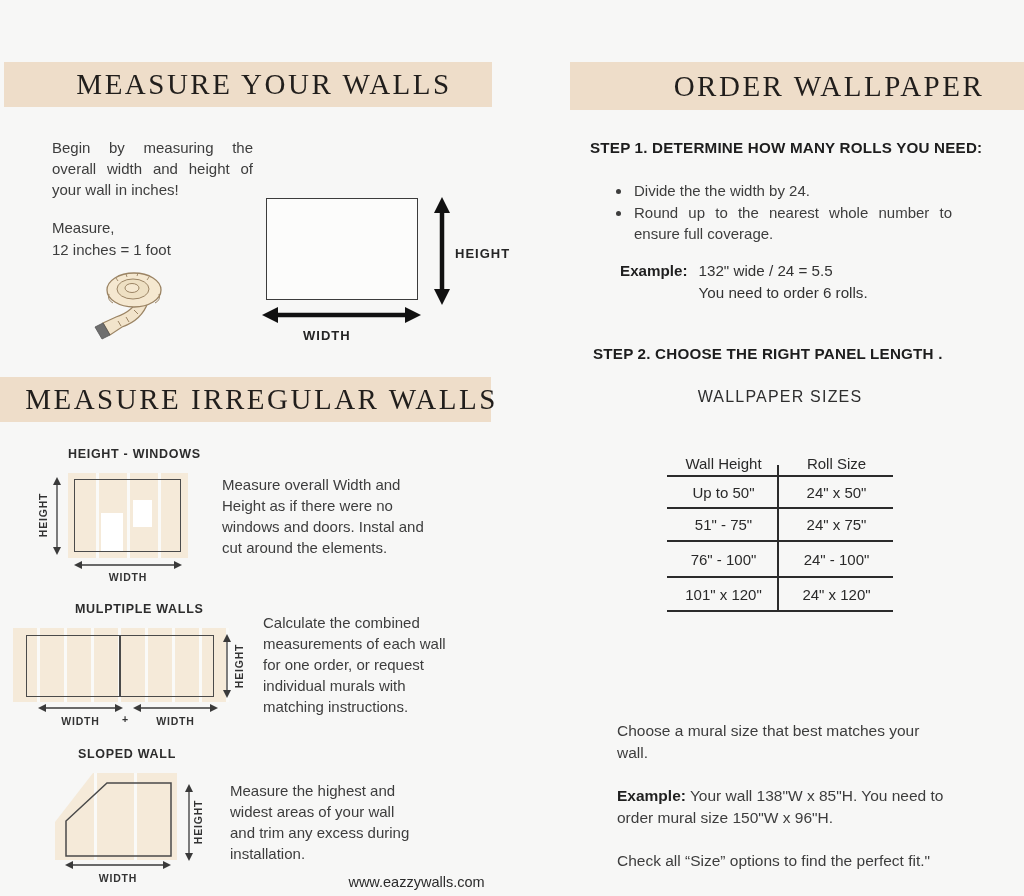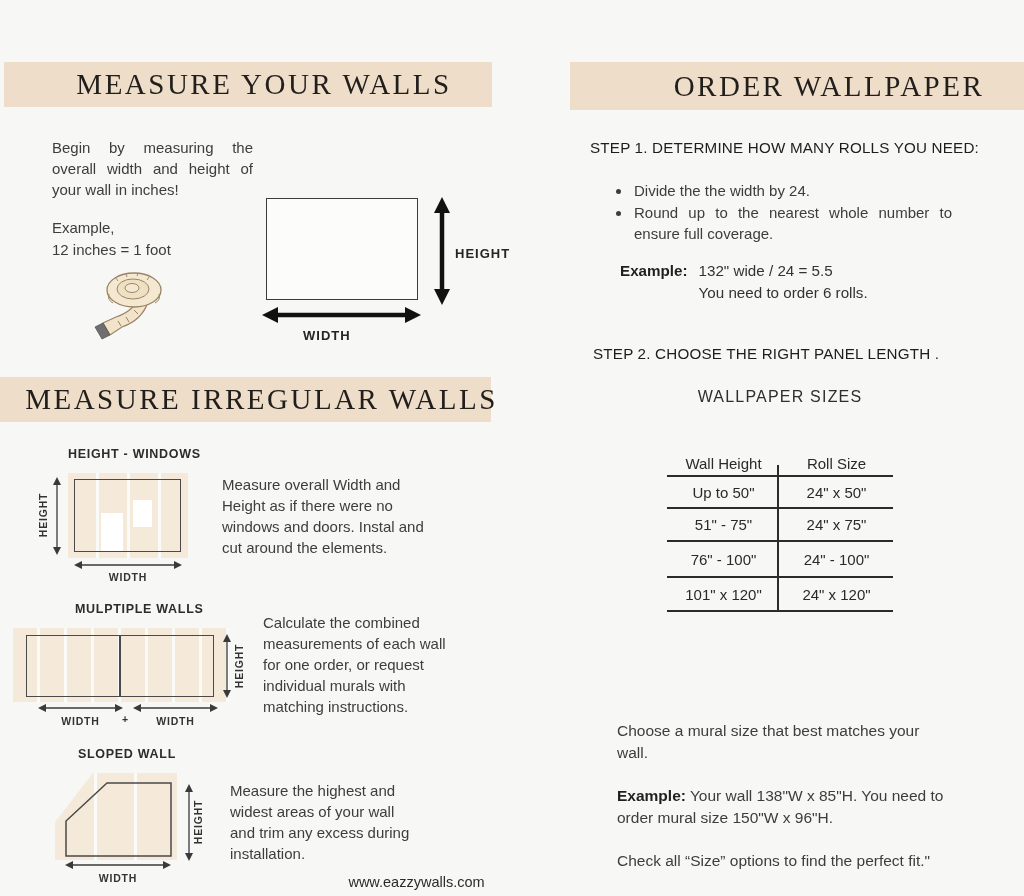--- a/index.html
+++ b/index.html
@@ -14,21 +14,21 @@
     display:flex;align-items:center;justify-content:center;padding-left:32px;
   }
   .bar-title{
     font-family:"Liberation Serif","DejaVu Serif",serif;
     font-size:29px;letter-spacing:2.5px;color:#211e1c;font-weight:400;
     white-space:nowrap;
   }
   .body-text{font-size:15px;line-height:21px;color:#3d3d3d;}
   .justify{text-align:justify;}
   .subhead{font-size:12.5px;font-weight:bold;letter-spacing:.7px;color:#2c2c2c;white-space:nowrap;}
-  .step-head{font-size:15.2px;font-weight:normal;color:#1d1d1d;white-space:nowrap;letter-spacing:.2px;}
+  .step-head{font-size:15.2px;font-weight:bold;color:#1d1d1d;white-space:nowrap;letter-spacing:.2px;}
   .dim-label{font-size:13px;font-weight:bold;letter-spacing:1px;color:#252525;white-space:nowrap;}
   .dim-label-sm{font-size:10.5px;font-weight:bold;letter-spacing:.8px;color:#333;white-space:nowrap;}
   .vlabel{width:56px;height:14px;text-align:center;transform:rotate(-90deg);}
   .backing{position:absolute;}
   .outline-rect{position:absolute;border:1.5px solid #4a4a4a;background:transparent;box-sizing:border-box;}
   .white-block{position:absolute;background:#ffffff;}
   
   .tbl{position:absolute;left:667px;top:420px;width:226px;font-size:15px;color:#2a2a2a;margin-top:32px;}
   .tbl-row{display:flex;border-bottom:2px solid #2b2b2b;}
   .tbl-row.last{border-bottom:2px solid #2b2b2b;}
@@ -46,21 +46,21 @@
 <body>
 
 <div class="canvas">
 
   <div class="bar" style="left:4px;top:62px;width:456px;height:45px;">
     <div class="bar-title">MEASURE YOUR WALLS</div>
   </div>
 
   <div class="abs body-text justify" style="left:52px;top:137px;width:201px;">Begin by measuring the overall width and height of your wall in inches!</div>
 
-  <div class="abs body-text" style="left:52px;top:217px;">Example,</div>
+  <div class="abs body-text" style="left:52px;top:217px;">Measure,</div>
   <div class="abs body-text" style="left:52px;top:239px;">12 inches = 1 foot</div>
 
   <svg class="abs" style="left:86px;top:264px;" width="94" height="82" viewBox="0 0 94 82">
     <path d="M62 38 Q56 56 36 63 L24 71 L17 59 L30 53 Q48 47 54 32 Z" fill="#f2e4cb" stroke="#9b8464" stroke-width="1.2"></path>
     <path d="M32 57 l3 5 M40 53 l3 5 M48 46 l4 4" stroke="#9b8464" stroke-width="1" fill="none"></path>
     <path d="M24 71 L17 59 L9 63 L16 75 Z" fill="#6f6f6f" stroke="#555555" stroke-width="0.8"></path>
     <ellipse cx="48" cy="26" rx="27" ry="17" fill="#f5e8d0" stroke="#9b8464" stroke-width="1.3"></ellipse>
     <path d="M23 30 q-2 6 4 9 M73 30 q2 6 -4 9" stroke="#9b8464" stroke-width="1" fill="none"></path>
     <ellipse cx="47" cy="25" rx="16" ry="10" fill="#eee0c3" stroke="#9b8464" stroke-width="1"></ellipse>
     <ellipse cx="46" cy="24" rx="7" ry="4.5" fill="#f5e8d0" stroke="#9b8464" stroke-width="1"></ellipse>

